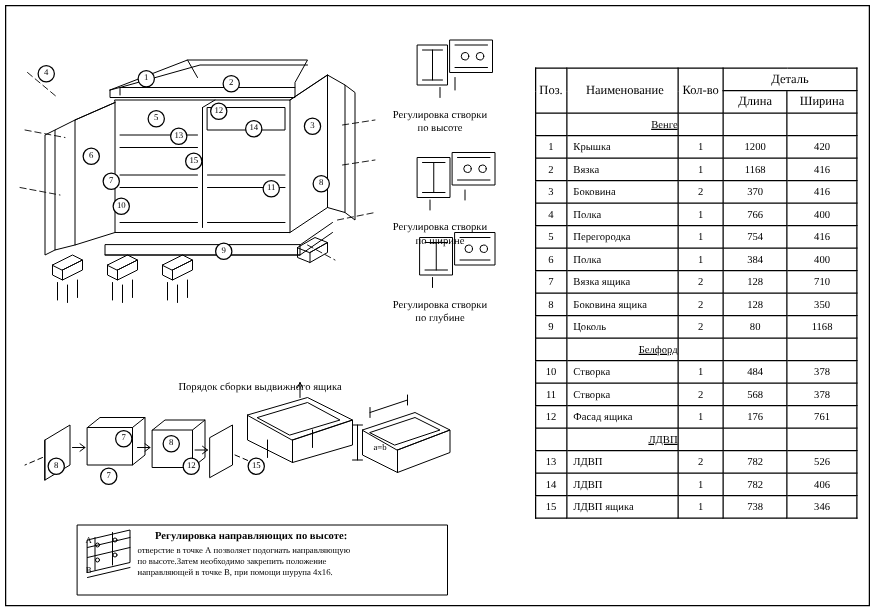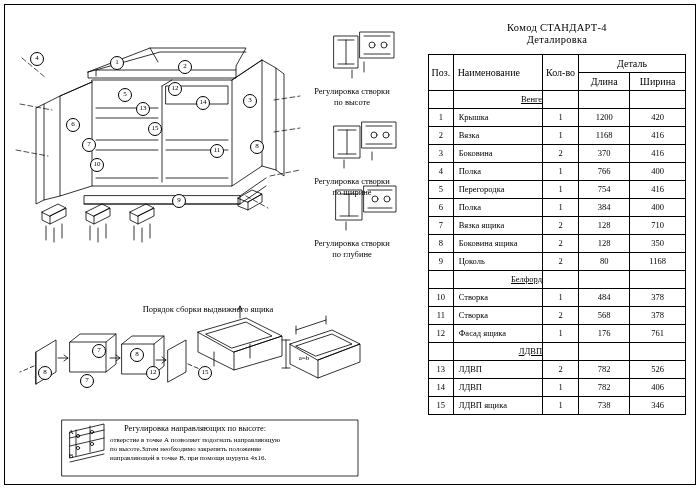--- a/index.html
+++ b/index.html
@@ -81,21 +81,21 @@
     position: absolute;
     font-family: "Liberation Serif", serif;
     font-size: 8.5px;
     line-height: 11px;
     text-align: center;
     white-space: pre-line;
   }
   .lbl-left {
     text-align: left;
   }
-  .bold { font-weight: normal; }
+  .bold { font-weight: bold; }
   .small { font-size: 7px; line-height: 9px; }
 
   
   .svg-layer {
     position: absolute;
     left: 0; top: 0;
     width: 700px; height: 489px;
     pointer-events: none;
   }
   .badge {
@@ -111,30 +111,26 @@
     height: 12px;
   }
 </style>
 </head>
 <body>
 
 <div id="page">
 
   <div class="frame"></div>
 
-  <div class="tbl-title">
-    <div>Комод СТАНДАРТ-4</div>
-    <div>Деталировка</div>
-  </div>
 
   <table class="spec-table">
     <thead>
       <tr>
         <th class="col-pos" rowspan="2">Поз.</th>
-        <th class="col-name" rowspan="2" style="text-align:left;">Наименование</th>
+        <th class="col-name" rowspan="2" style="text-align:center;">Наименование</th>
         <th class="col-qty" rowspan="2">Кол-во</th>
         <th colspan="2">Деталь</th>
       </tr>
       <tr>
         <th class="col-len">Длина</th>
         <th class="col-wid">Ширина</th>
       </tr>
     </thead>
     <tbody>
 

